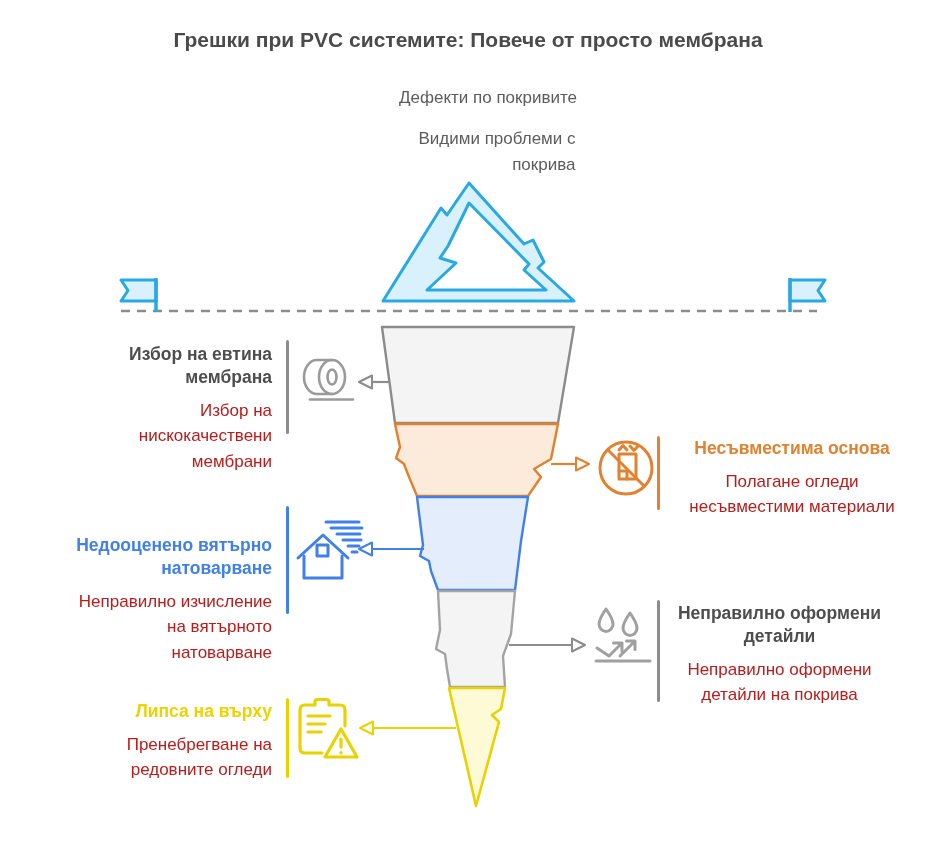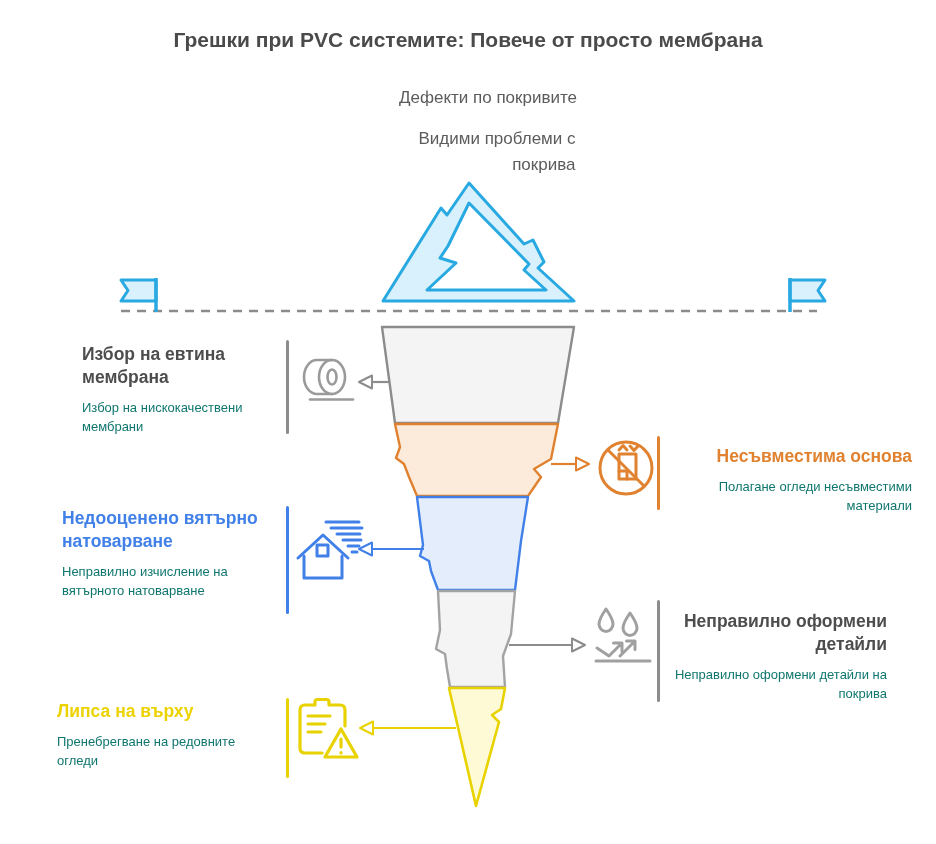--- a/index.html
+++ b/index.html
@@ -16,25 +16,25 @@
     font-size:17px;color:#5c5c5c;padding-left:20px;
   }
   .above-label{
     position:absolute;top:126px;left:50%;transform:translateX(-50%);
     width:215px;text-align:right;font-size:17px;line-height:1.5;color:#5c5c5c;
   }
   .scene{position:absolute;top:0;left:0;}
   .icon{position:absolute;}
   .block{position:absolute;}
   .block .heading{font-size:17.5px;font-weight:bold;line-height:1.3;}
-  .block .desc{font-size:13px;line-height:1.5;color:#0f766e;margin-top:9px;}
-  .left-block{text-align:left;}
-  .right-block{text-align:right;margin-top:8px;}
+  .block .desc{font-size:17px;line-height:1.5;color:#b91c1c;margin-top:9px;}
+  .left-block{text-align:right;}
+  .right-block{text-align:center;}
   .c-dark{color:#4d4d4d;}
-  .c-blue{color:#4080e8;}
+  .c-blue{color:#4080e8;margin-top:27px;}
   .c-orange{color:#e0822f;}
   .c-yellow{color:#ecd300;}
   .divider{position:absolute;width:3px;border-radius:2px;}
   .dv-gray{background:#8c8c8c;}
   .dv-blue{background:#4080e8;}
   .dv-orange{background:#e0822f;}
   .dv-yellow{background:#e8d200;}
 </style>
 </head>
 <body>

